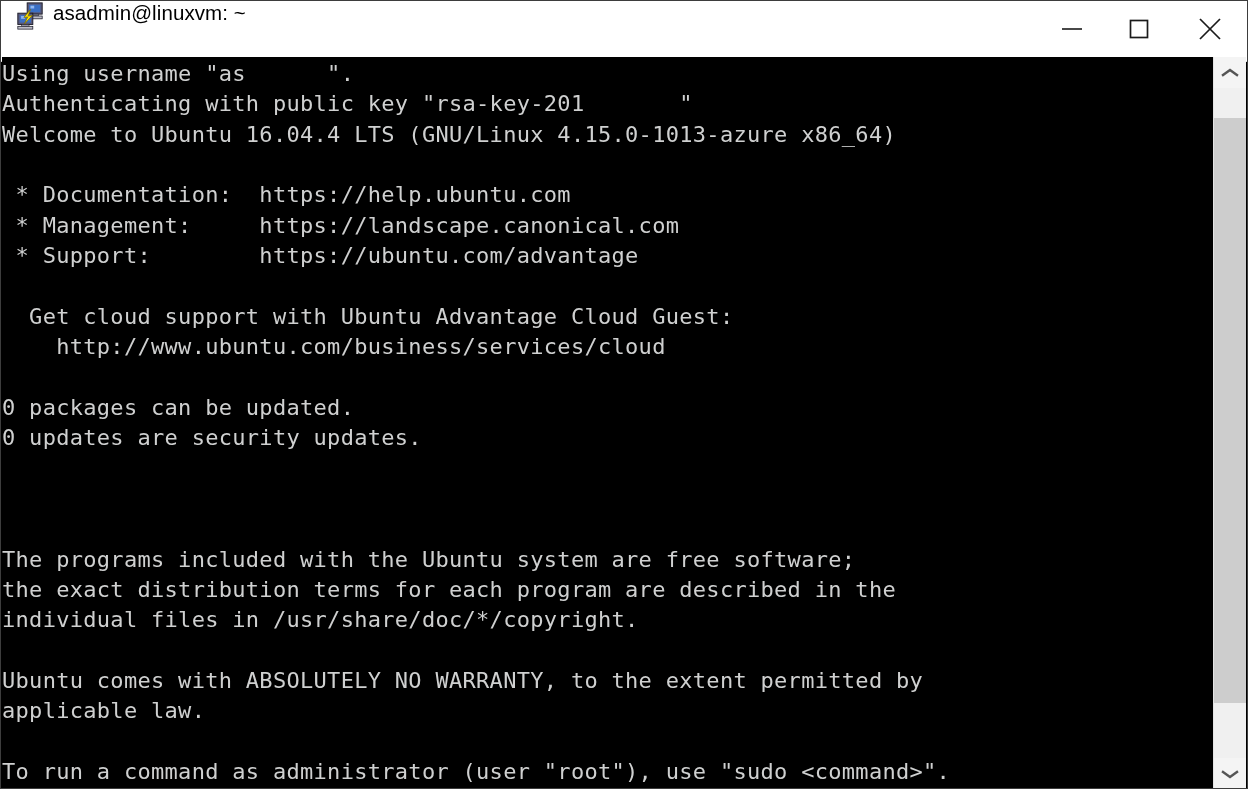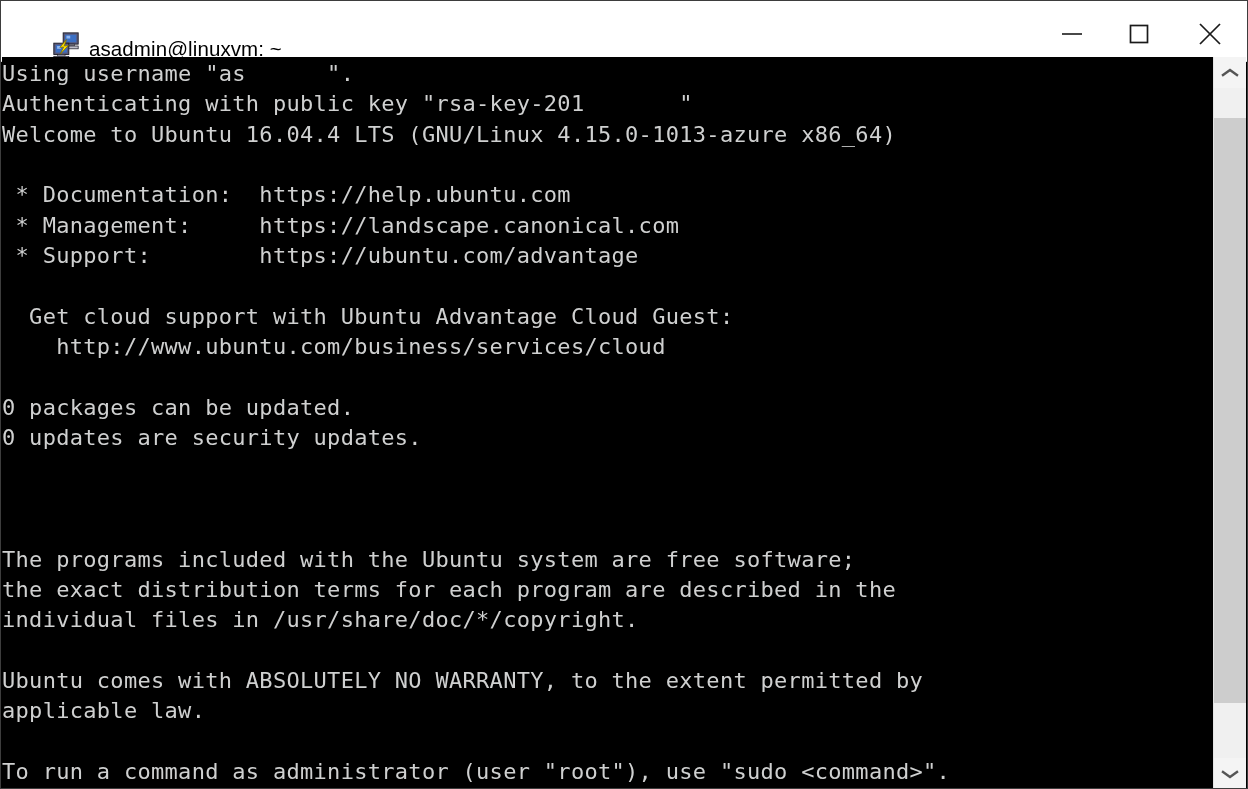--- a/index.html
+++ b/index.html
@@ -28,23 +28,22 @@
 
   
   #titlebar {
     position: absolute;
     left: 0; top: 0;
     width: 1246px;
     height: 61px;
     background: #ffffff;
     border-bottom: 1px solid #d9d9d9;
     display: flex;
-    align-items: flex-end;
+    align-items: flex-start;
     box-sizing: border-box;
-    padding-left: 36px;
   }
   #app-icon {
     width: 30px;
     height: 30px;
     margin-left: 14px;
     margin-right: 8px;
     flex: 0 0 auto;
     display: block;
   }
   #title-text {

